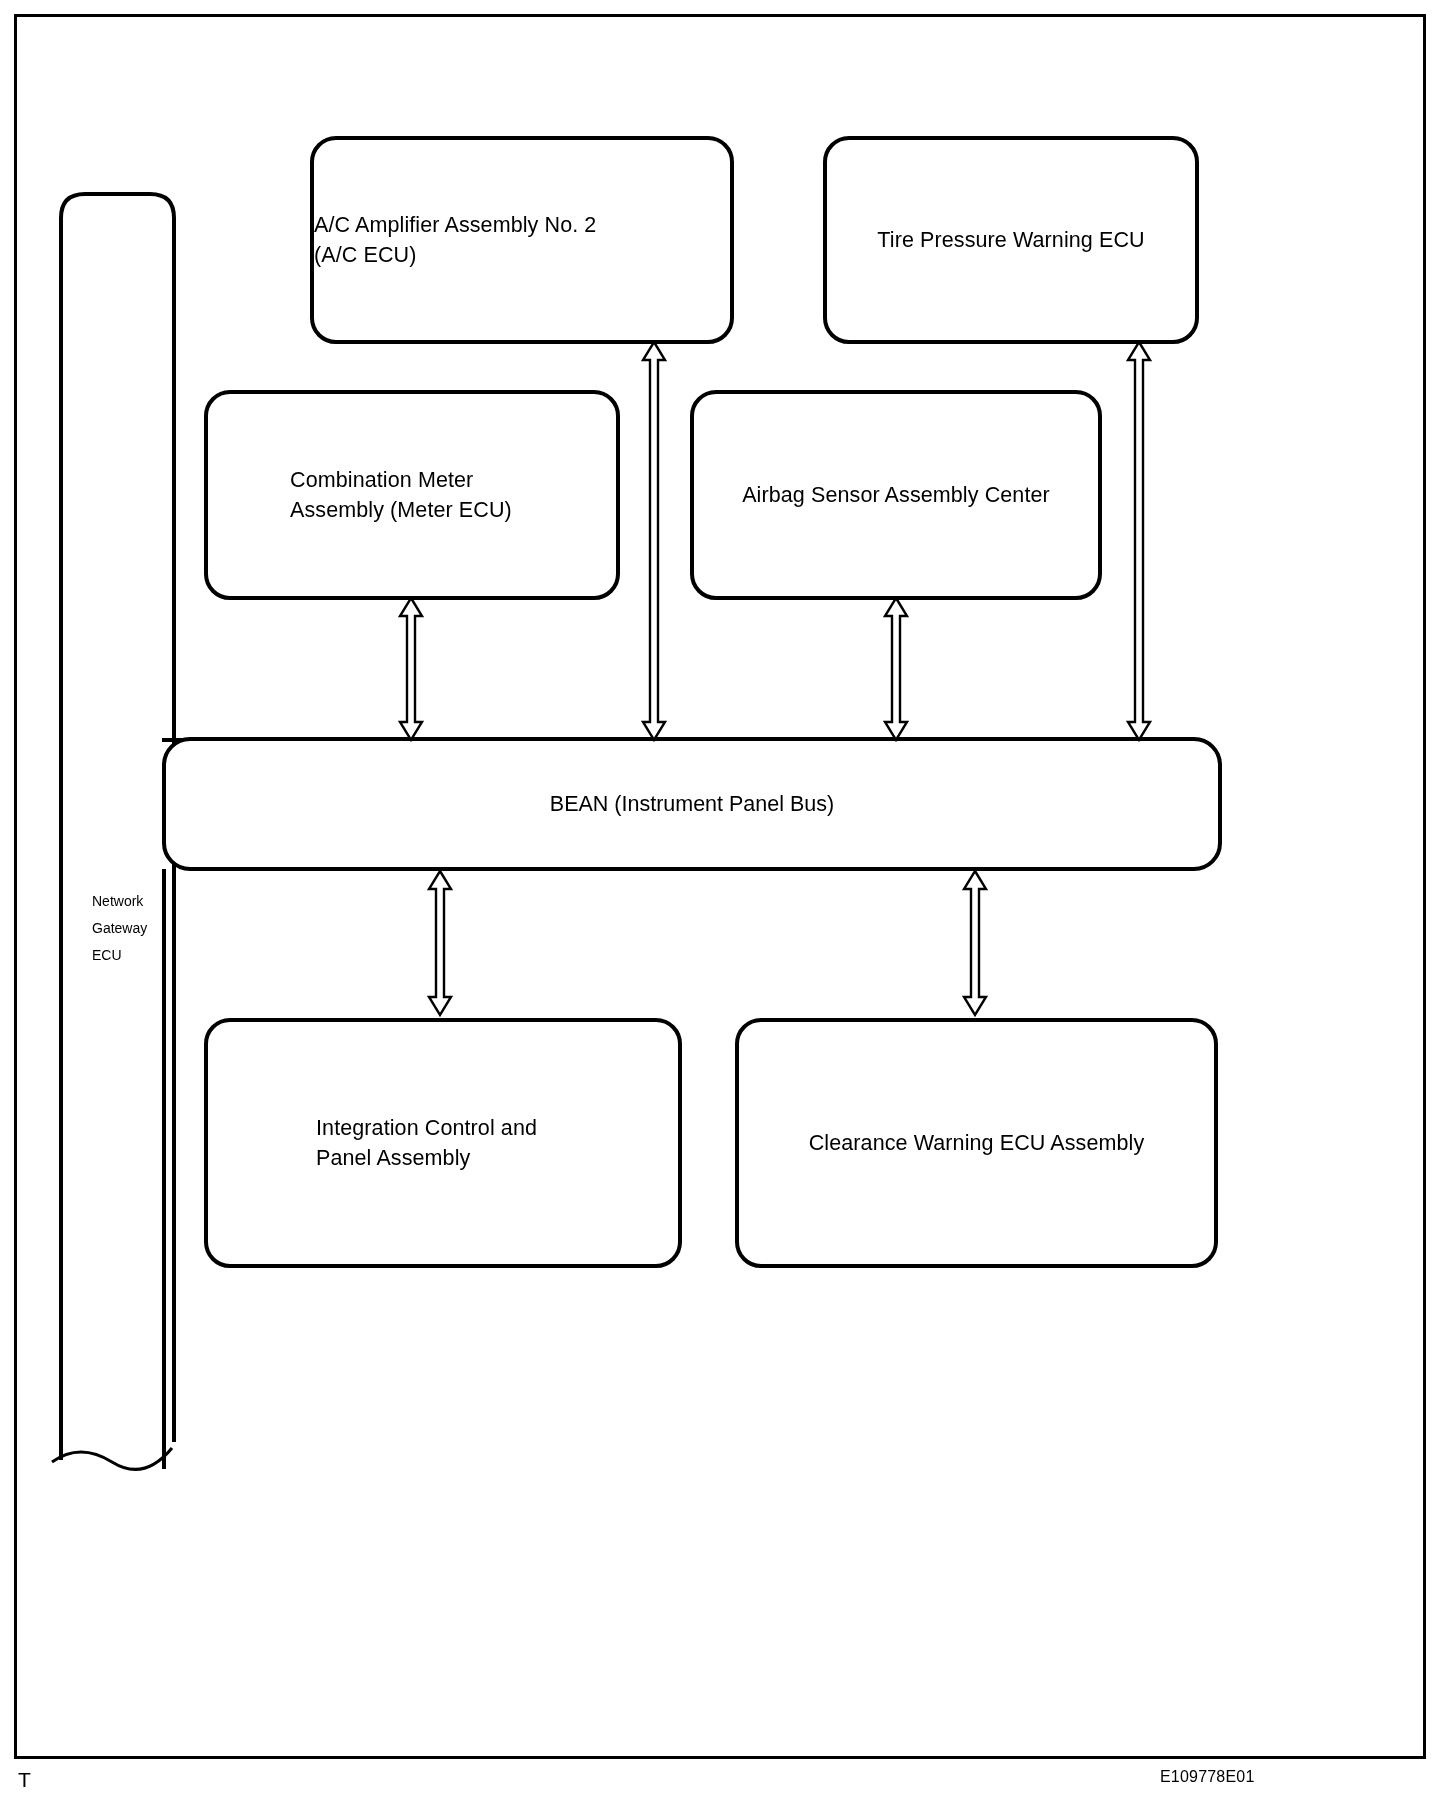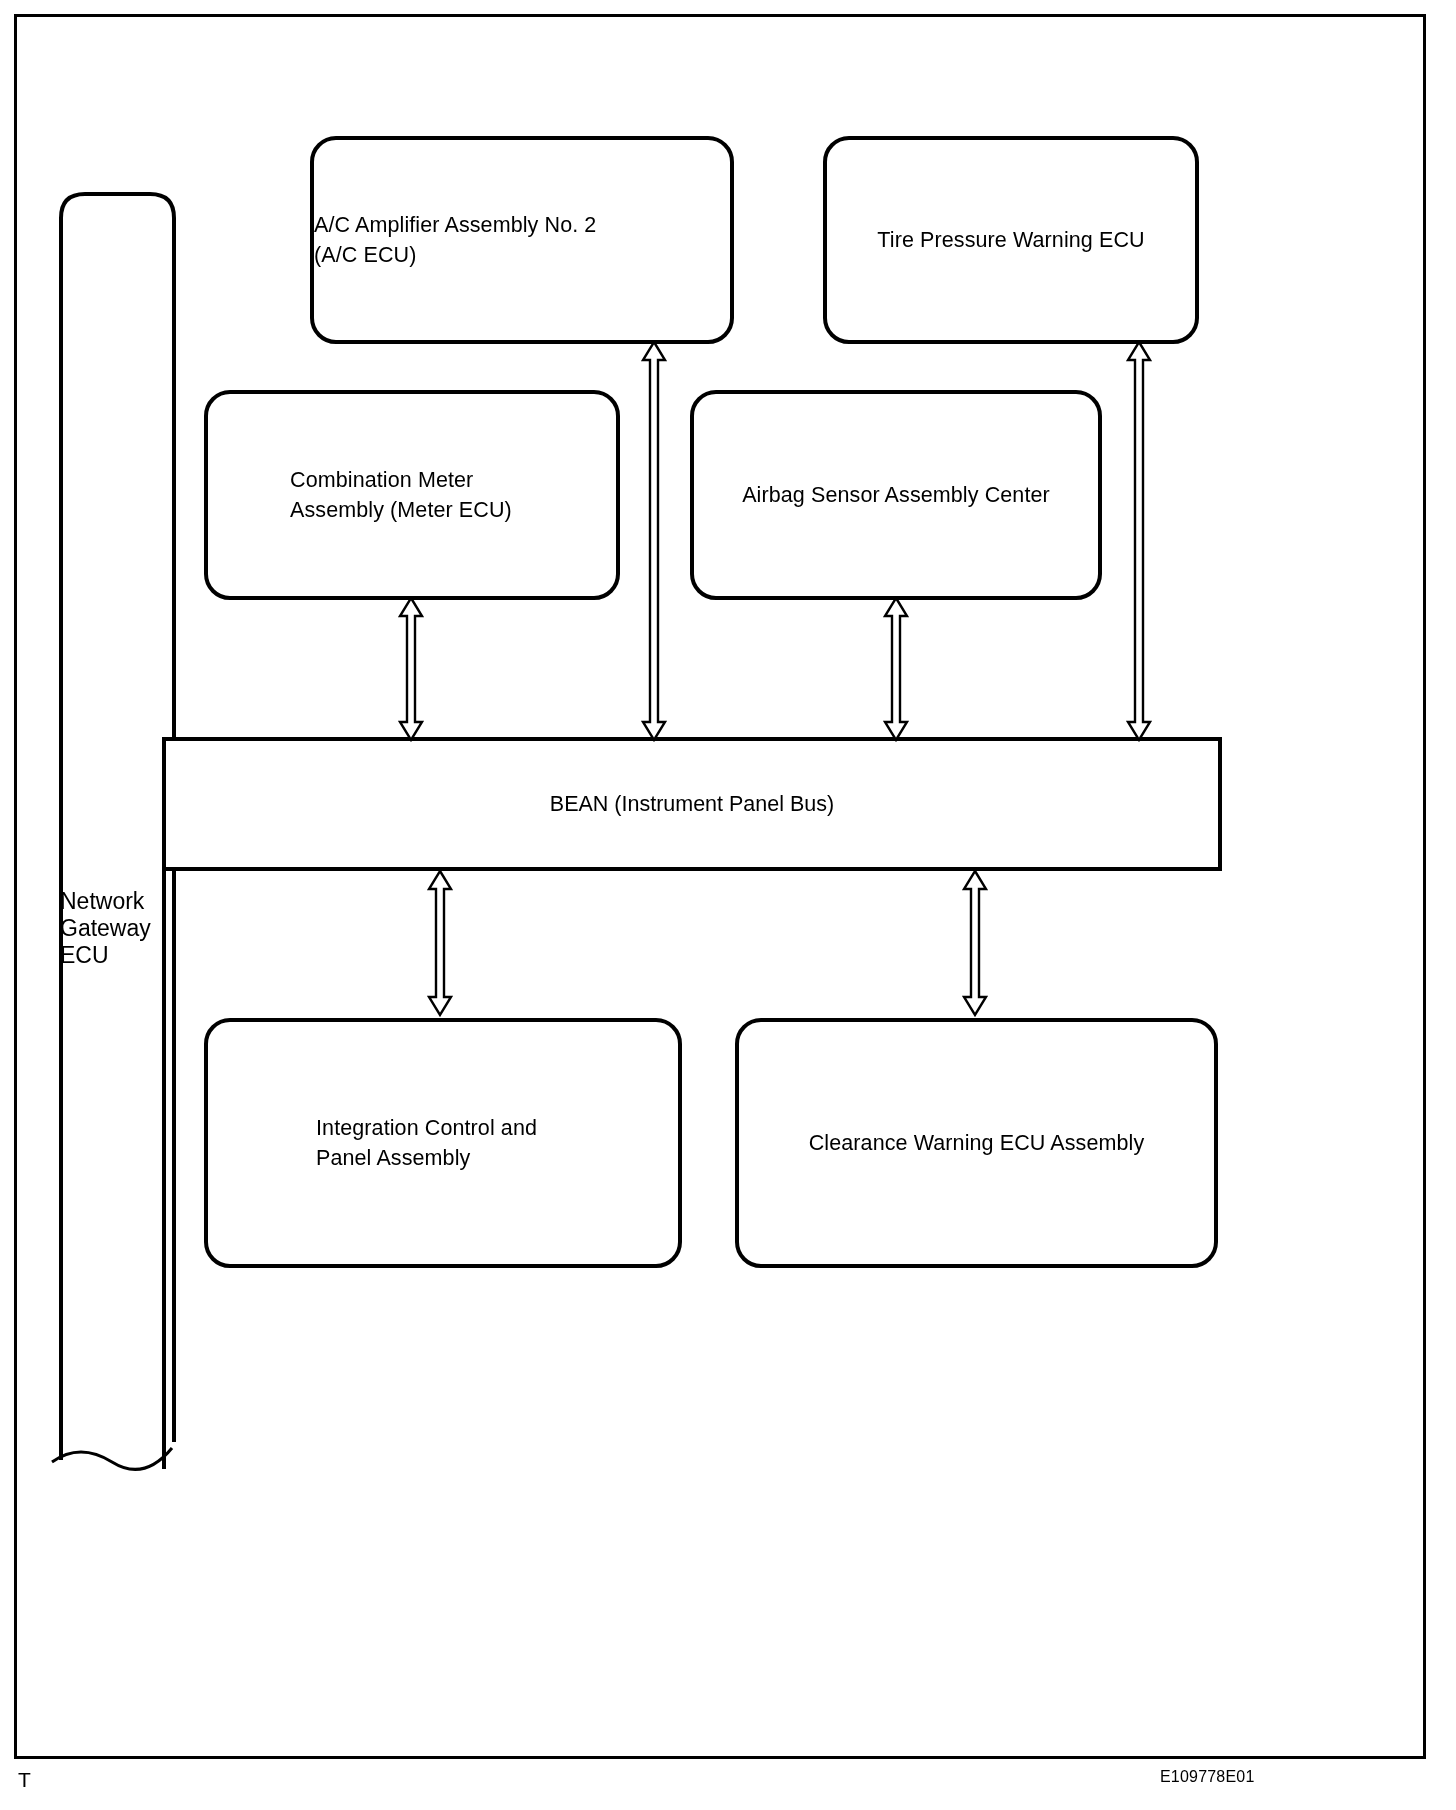--- a/index.html
+++ b/index.html
@@ -16,21 +16,21 @@
   .ecu.center{justify-content:center;}
   .ecu.center .lbl{text-align:center;}
 
   
   #bean{position:absolute;border:4px solid #000;background:#fff;box-sizing:border-box;
         display:flex;align-items:center;justify-content:center;}
   #bean .lbl{font-size:21.5px;line-height:30px;}
 
   
   #gateway-pipe{position:absolute;}
-  #gateway-label{position:absolute;font-size:23px;line-height:27px;white-space:pre-line;}
+  #gateway-label{position:absolute;font-size:14px;line-height:27px;white-space:pre-line;padding-left:32px;}
 
   
   .arrow{position:absolute;}
   .code{position:absolute;font-size:16px;letter-spacing:.2px;}
   .tmark{position:absolute;font-size:21px;}
   svg{display:block;overflow:visible;}
 </style>
 </head>
 <body>
 
@@ -66,21 +66,21 @@
     <span class="lbl">Combination Meter
 Assembly (Meter ECU)</span>
   </div>
 
   <div class="arrow" style="left:162px;top:735px;width:60px;height:10px;">
     <svg width="60" height="10" viewBox="0 0 60 10">
         <path d="M 0 5 L 60 5" stroke="#000" stroke-width="4" fill="none"></path>
       </svg>
   </div>
 
-  <div id="bean" style="left:162px;top:737px;width:1060px;height:134px;">
+  <div id="bean" style="left:162px;top:737px;width:1060px;height:134px;border-radius:28px;">
     <span class="lbl">BEAN (Instrument Panel Bus)</span>
   </div>
 
   <div class="arrow" style="left:160px;top:869px;width:8px;height:1000px;">
     <svg width="8" height="1000" viewBox="0 0 8 1000">
         <path d="M 4 0 L 4 600" stroke="#000" stroke-width="4" fill="none"></path>
       </svg>
   </div>
 
   <div class="ecu" style="left:204px;top:1018px;width:478px;height:250px;padding-left:108px;">

